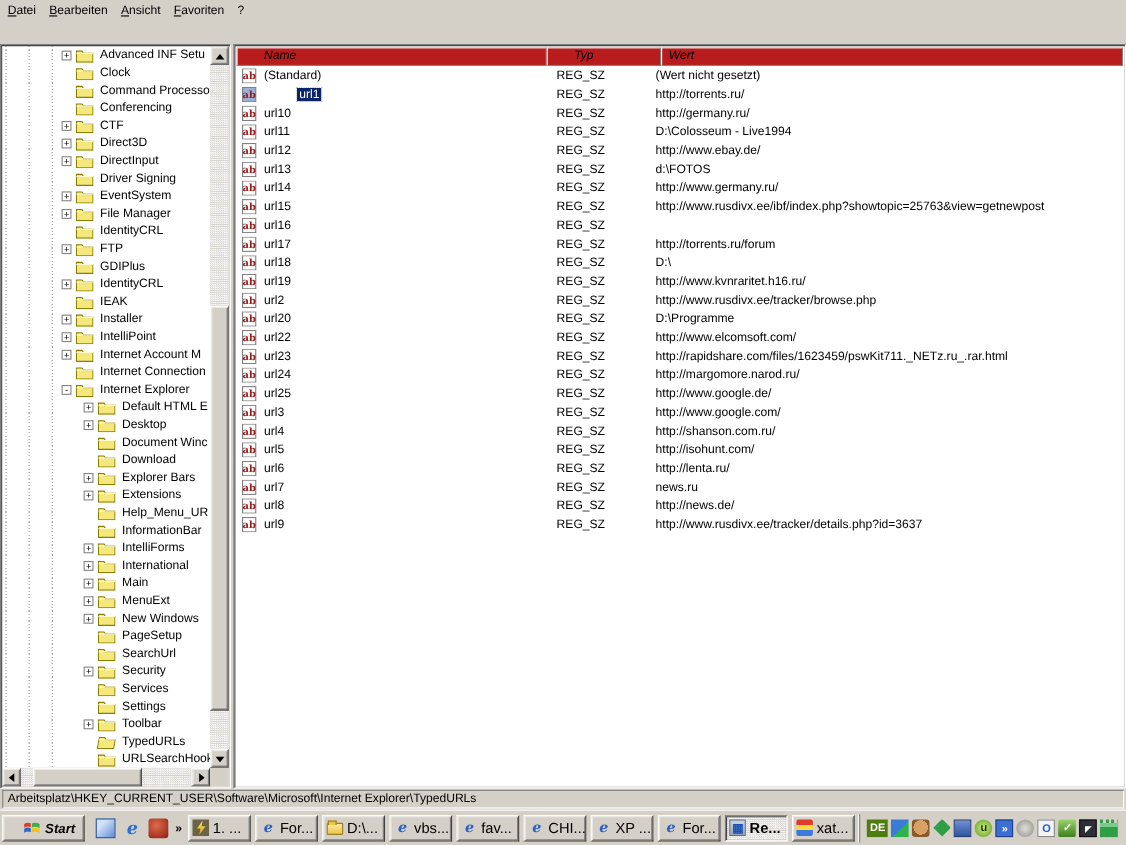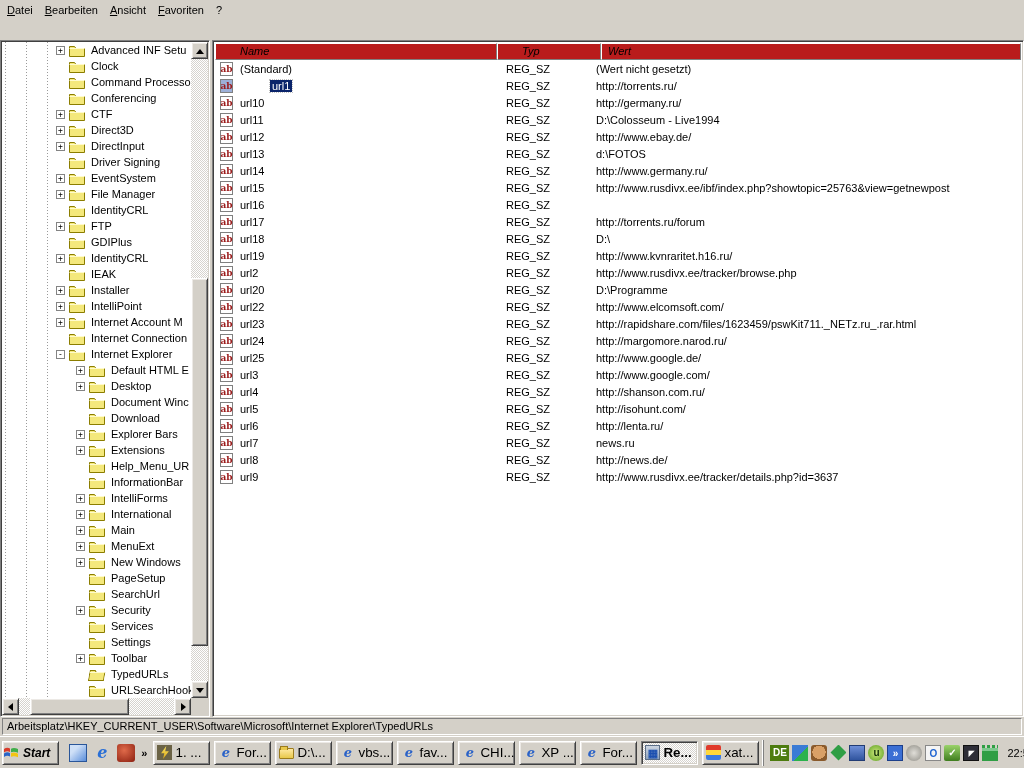--- a/index.html
+++ b/index.html
@@ -92,21 +92,21 @@
   .lrow.selected .ab-icon rect { fill:#9db0d8; }
 
   
   .statusbar { position:absolute; left:0; right:0; top:717px; height:17px; background:#d4d0c8; padding:1px 2px; }
   .status-field { height:17px; border:1px solid; border-color:#808080 #fff #fff #808080;
                   padding:0 0 0 4px; line-height:14px; white-space:nowrap; overflow:hidden; }
 
   
   .taskbar { position:absolute; left:0; top:736px; width:1024px; height:32px; background:#d4d0c8;
              border-top:1px solid #fff; display:flex; align-items:center; padding:0 2px; }
-  .startbtn { height:24px; padding:0 8px 0 0; display:flex; align-items:center; gap:4px;
+  .startbtn { height:24px; padding:0 8px 0 18px; display:flex; align-items:center; gap:4px;
               font-weight:bold; font-size:12px; font-style:italic; }
   .quicklaunch { display:flex; align-items:center; gap:6px; margin:0 6px 0 10px; }
   .ql-icon { width:18px; height:18px; display:inline-block; position:relative; }
   .show-desktop-icon { background:linear-gradient(135deg,#cfe0f7 30%,#5a8edb); border:1px solid #2a5699; }
   .internet-explorer-icon::before { content:"e"; position:absolute; inset:0; text-align:center;
         font:italic bold 16px/18px "DejaVu Serif",serif; color:#2a6fd6; }
   .red-app-icon { background:radial-gradient(circle at 40% 35%,#e06a4a,#8a1f10); border-radius:3px; }
   .chevron-icon { width:14px; font-weight:bold; }
   .chevron-icon::before { content:"\00bb"; }
 

